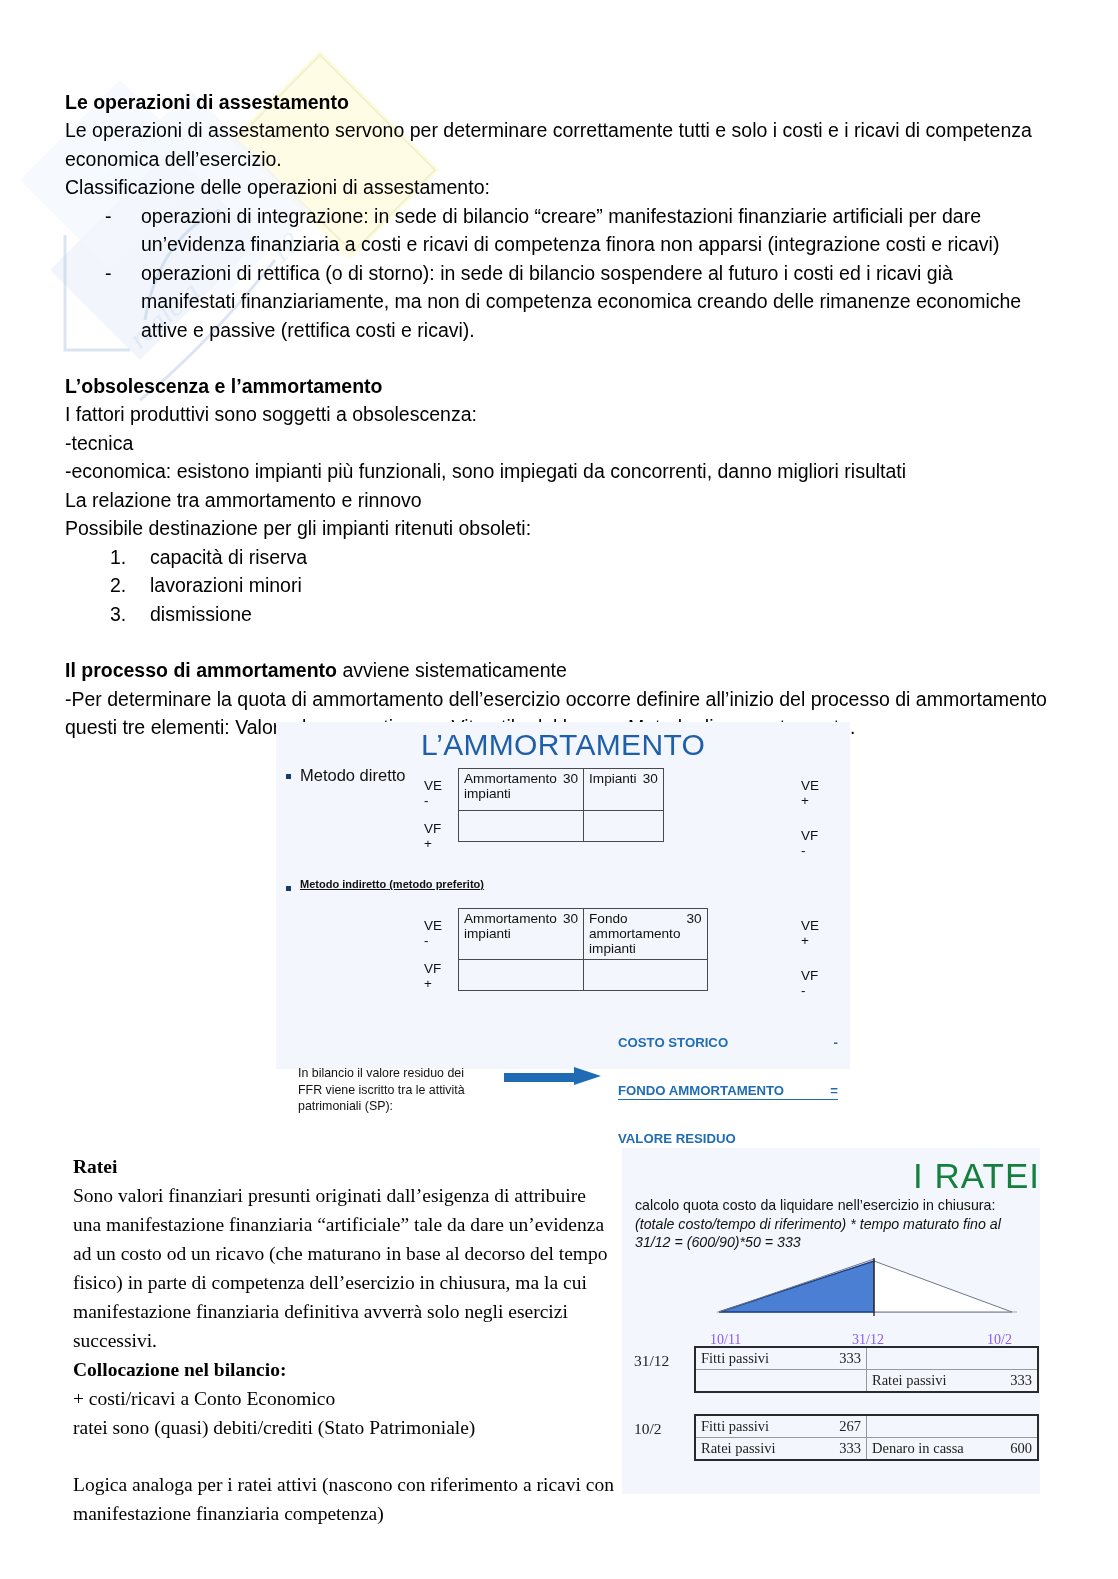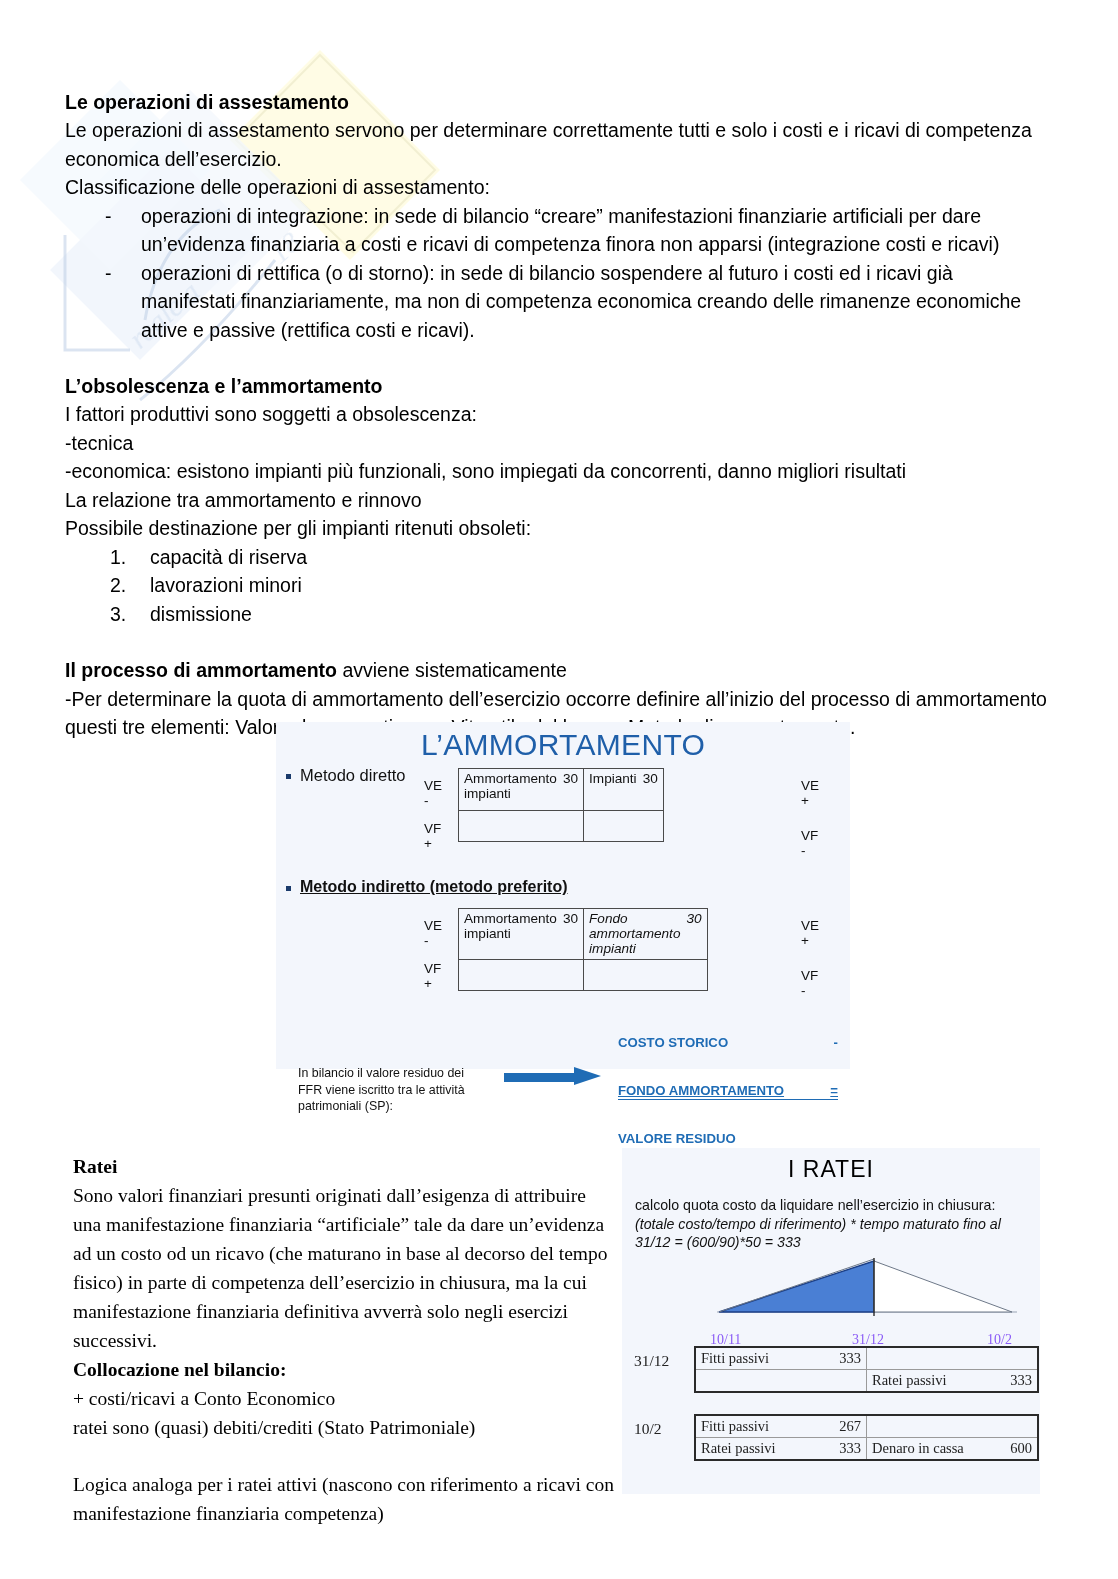--- a/index.html
+++ b/index.html
@@ -112,21 +112,21 @@
     height: 5px;
     background: #1a3a6b;
     margin-right: 9px;
     margin-top: 8px;
     flex: 0 0 auto;
   }
   .bullet-label { font-size: 16.5px; color: #111; }
   .bullet-label.ul-bold {
     font-weight: bold;
     text-decoration: underline;
-    font-size: 16px;
+    font-size: 11px;
   }
 
   .tbl-wrap { position: absolute; }
   .sidelab {
     position: absolute;
     font-size: 13.5px;
     color: #111;
   }
   table.tacc {
     border-collapse: collapse;
@@ -197,21 +197,20 @@
     font-size: 13.2px;
     line-height: 16.5px;
   }
   #amm-foot .rgt .line {
     display: flex;
     justify-content: space-between;
     margin-top: 31px;
   }
   #amm-foot .rgt .ruled {
     border-bottom: 1.4px solid #1f6cb5;
-    text-decoration: underline;
   }
 
   
   #ratei-text {
     position: absolute;
     left: 73px;
     top: 1152px;
     width: 545px;
     z-index: 2;
     font-family: Liberation Serif, serif;
@@ -221,23 +220,23 @@
   #slide-ratei {
     position: absolute;
     left: 622px;
     top: 1148px;
     width: 418px;
     height: 346px;
     background: #f3f6fc;
     z-index: 2;
   }
   #slide-ratei .slide-title {
-    text-align: center;
-    color: #000000;
-    font-size: 23px;
+    text-align: right;
+    color: #15803d;
+    font-size: 35px;
     padding-top: 8px;
     letter-spacing: 1px;
   }
   #ratei-calc {
     position: absolute;
     left: 13px;
     top: 48px;
     width: 400px;
     font-size: 14.2px;
     line-height: 18.5px;
@@ -411,21 +410,21 @@
       <div class="sidelab" style="left:377px; top:60px;">VF -</div>
       <table class="tacc" style="position:absolute; left:34px; top:0px;">
         <tbody>
             <tr>
           <td style="width:158px; height:36px;">
             <div class="cellrow">
               <span>Ammortamento impianti</span>
               <span class="cellamt">30</span>
             </div>
           </td>
-          <td style="width:180px; height:36px;font-style:italic;">
+          <td style="width:180px; height:36px;">
             <div class="cellrow">
               <span>Fondo ammortamento impianti</span>
               <span class="cellamt">30</span>
             </div>
           </td>
         </tr>
         <tr>
           <td class="empty" style="height:30px;"></td>
           <td class="empty" style="height:30px;"></td>
         </tr>

